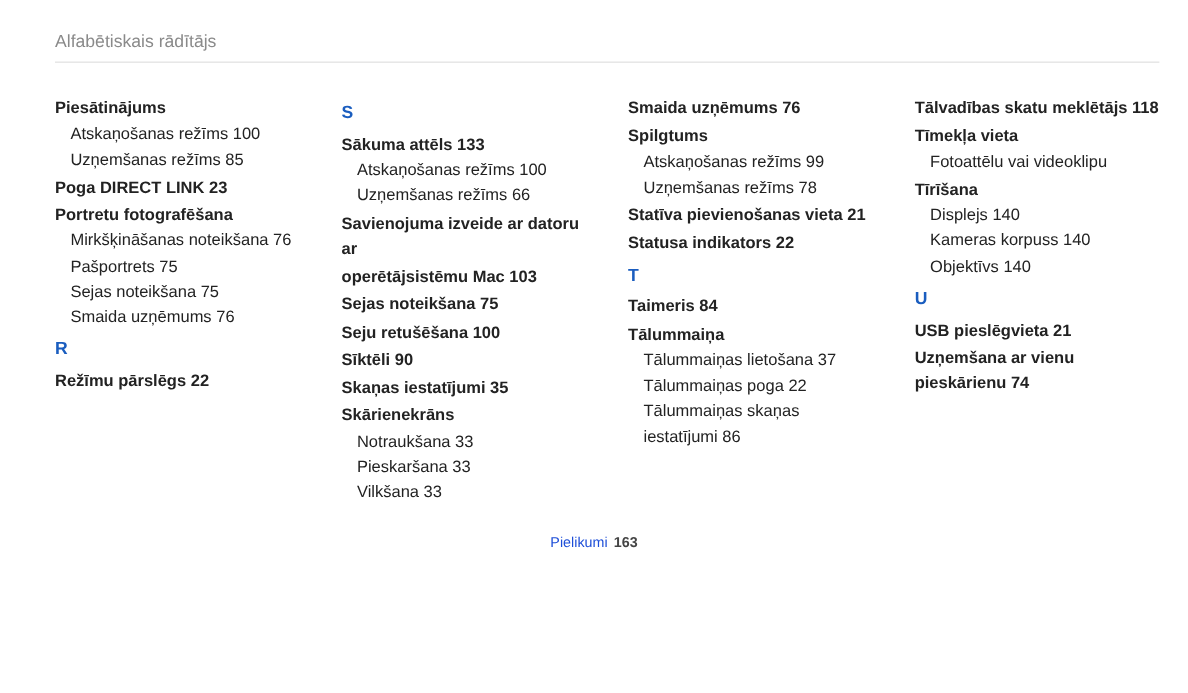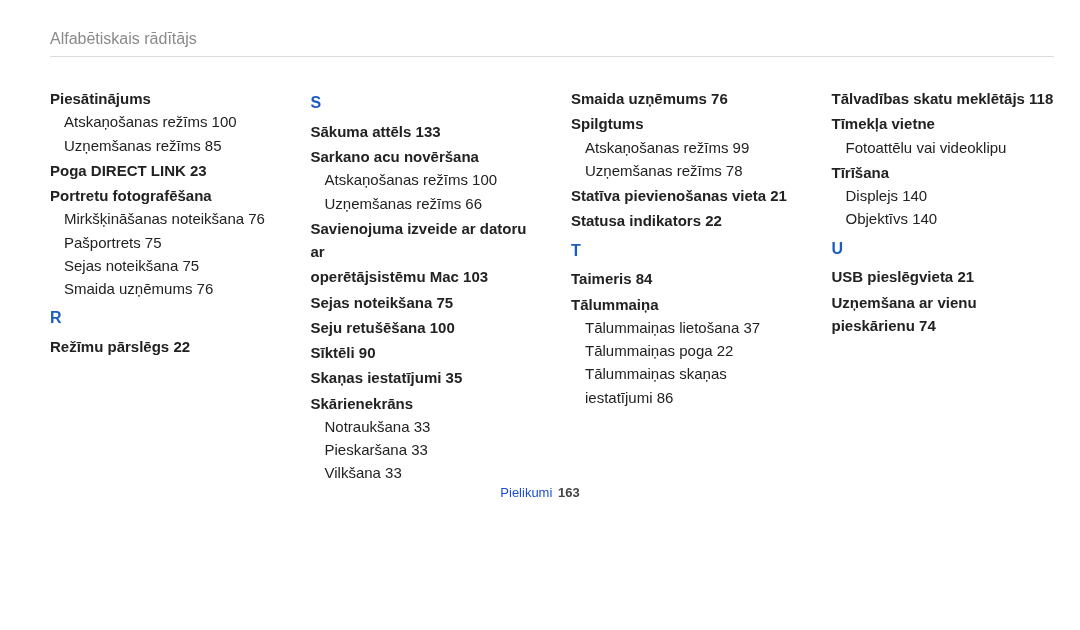--- a/index.html
+++ b/index.html
@@ -40,21 +40,20 @@
 
 
       <div class="letter">R</div>
       <div class="heading entry">Režīmu pārslēgs  22</div>
     </div>
 
     <div class="col">
       <div class="letter">S</div>
       <div class="heading entry">Sākuma attēls  133</div>
 
-      <div class="heading entry">Sarkano acu novēršana</div>
       <div class="sub entry">Atskaņošanas režīms  100</div>
       <div class="sub entry">Uzņemšanas režīms  66</div>
 
       <div class="heading entry">Savienojuma izveide ar datoru ar</div>
       <div class="heading entry">operētājsistēmu Mac  103</div>
 
       <div class="heading entry">Sejas noteikšana  75</div>
       <div class="heading entry">Seju retušēšana  100</div>
       <div class="heading entry">Sīktēli  90</div>
       <div class="heading entry">Skaņas iestatījumi  35</div>
@@ -80,25 +79,26 @@
 
       <div class="heading entry">Tālummaiņa</div>
       <div class="sub entry">Tālummaiņas lietošana  37</div>
       <div class="sub entry">Tālummaiņas poga  22</div>
       <div class="sub entry">Tālummaiņas skaņas iestatījumi  86</div>
     </div>
 
     <div class="col">
       <div class="heading entry">Tālvadības skatu meklētājs  118</div>
 
-      <div class="heading entry">Tīmekļa vietne</div>
+      <div class="heading entry">Tīmekļa vieta</div>
       <div class="sub entry">Fotoattēlu vai videoklipu</div>
 
       <div class="heading entry">Tīrīšana</div>
       <div class="sub entry">Displejs  140</div>
+      <div class="sub entry">Kameras korpuss  140</div>
       <div class="sub entry">Objektīvs  140</div>
 
       <div class="letter">U</div>
       <div class="heading entry">USB pieslēgvieta  21</div>
       <div class="heading entry">Uzņemšana ar vienu pieskārienu  74</div>
     </div>
 
   </div>
 
   <div class="footer">

